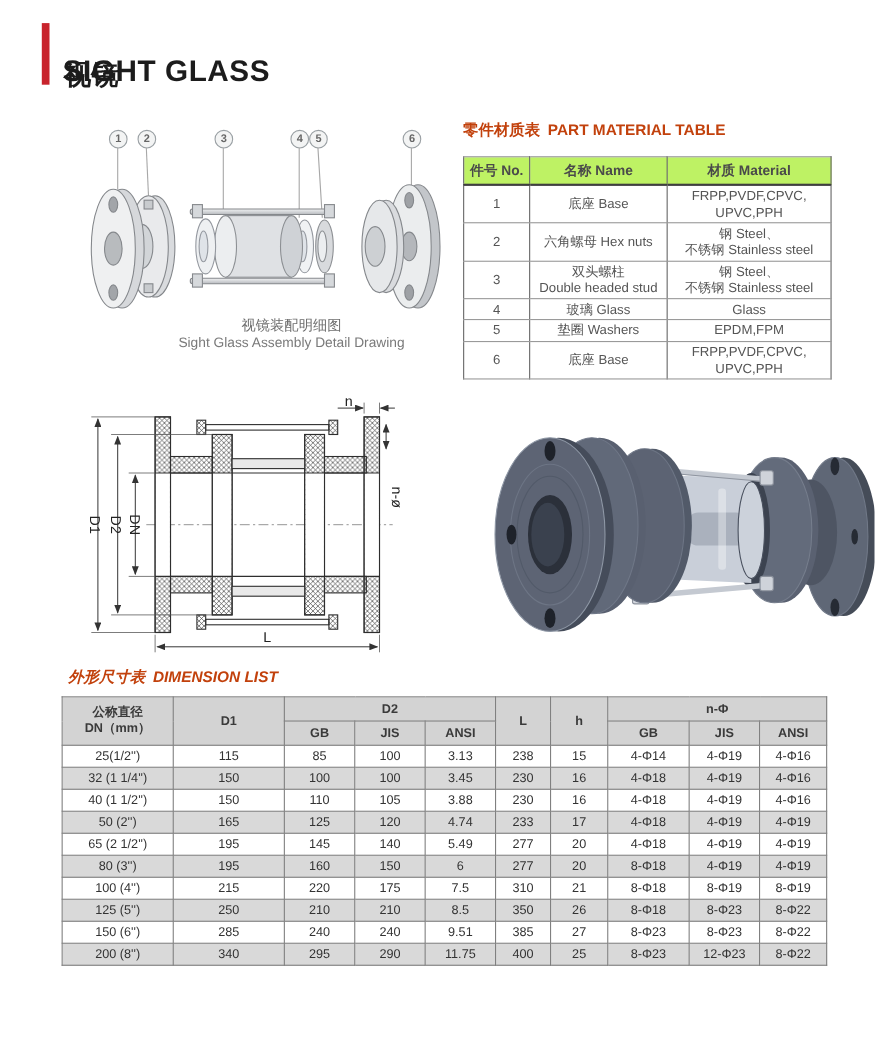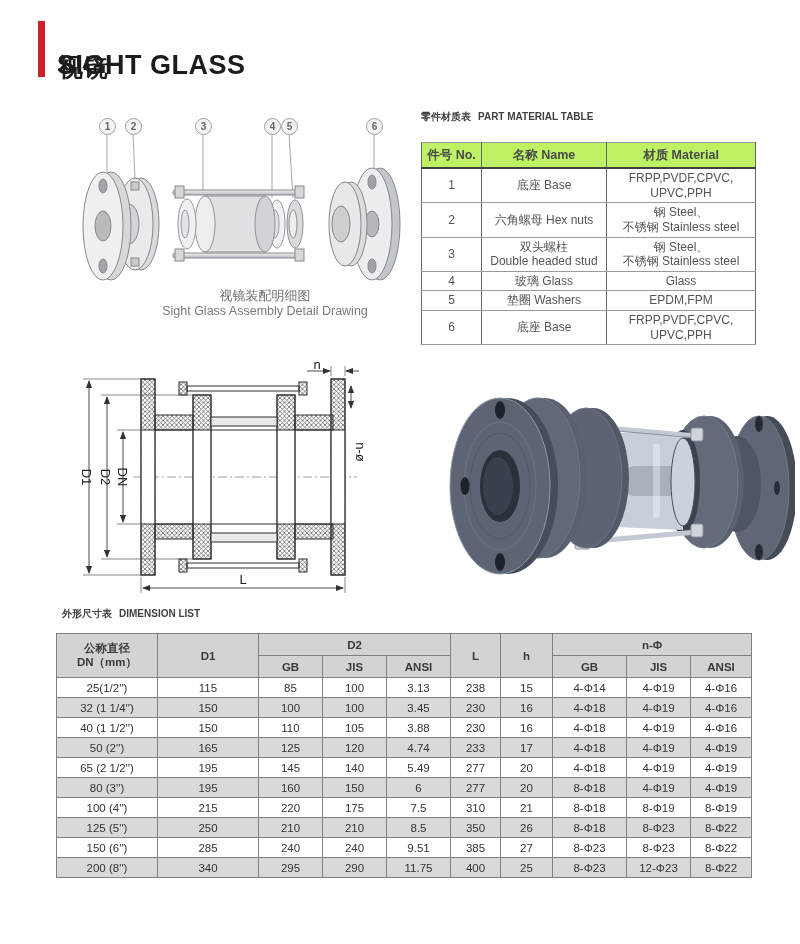--- a/index.html
+++ b/index.html
@@ -3,21 +3,21 @@
 <meta charset="utf-8">
 <style>
   html,body{margin:0;padding:0;background:#fff;}
   #canvas{position:relative;width:800px;height:944px;background:#ffffff;overflow:hidden;
           font-family:"Liberation Sans","DejaVu Sans",sans-serif;}
   
   .accent-bar{position:absolute;left:38px;top:21px;width:7px;height:56px;background:#c8232c;}
   .title-en{position:absolute;left:57px;top:18px;font-size:27px;font-weight:bold;color:#1c1c1c;letter-spacing:.5px;margin-top:32px;}
   .title-zh{position:absolute;left:58px;top:51px;font-size:25px;font-weight:bold;color:#1c1c1c;}
   
-  .sec-title{position:absolute;font-size:10px;font-weight:bold;color:#404040;white-space:nowrap;}
+  .sec-title{position:absolute;font-size:14px;font-weight:bold;color:#c2410c;white-space:nowrap;}
   .sec-title .en{margin-left:7px;}
   
   #callout-row{position:absolute;left:55px;top:118px;width:360px;height:16px;}
   .callout{position:absolute;top:0;width:15px;height:15px;border:1px solid #9aa0a4;border-radius:50%;
            background:#f3f4f4;color:#666;font-size:10px;line-height:15px;text-align:center;font-weight:bold;}
   #assembly-svg{position:absolute;left:55px;top:134px;}
   .caption{position:absolute;left:65px;width:400px;text-align:center;color:#6e6e6e;}
   .caption.zh{top:287px;font-size:13px;}
   .caption.en{top:304px;font-size:12.5px;color:#7a7a7a;}
   
@@ -324,21 +324,21 @@
       <ellipse cx="75" cy="118" rx="36" ry="64" fill="none" stroke="#6d7585"></ellipse>
       <ellipse cx="75" cy="118" rx="30" ry="53" fill="none" stroke="#525a69"></ellipse>
       <ellipse cx="75" cy="118" rx="20" ry="36" fill="#2b303a"></ellipse>
       <ellipse cx="73" cy="118" rx="15" ry="29" fill="#3a414e"></ellipse>
       <ellipse cx="75" cy="42" rx="5" ry="9" fill="#1e222a"></ellipse>
       <ellipse cx="75" cy="194" rx="5" ry="9" fill="#1e222a"></ellipse>
       <ellipse cx="40" cy="118" rx="4.5" ry="9" fill="#1e222a"></ellipse>
     </g>
   </svg>
 
-  <div class="sec-title" style="left:62px;top:607px;">
+  <div class="sec-title" style="left:62px;top:607px;font-style:italic;">
     <span>外形尺寸表</span><span class="en">DIMENSION LIST</span>
   </div>
   <table id="dimension-table">
     <colgroup>
       <col style="width:101px">
         <col style="width:101px">
         <col style="width:64px">
         <col style="width:64px">
       <col style="width:64px">
         <col style="width:50px">

